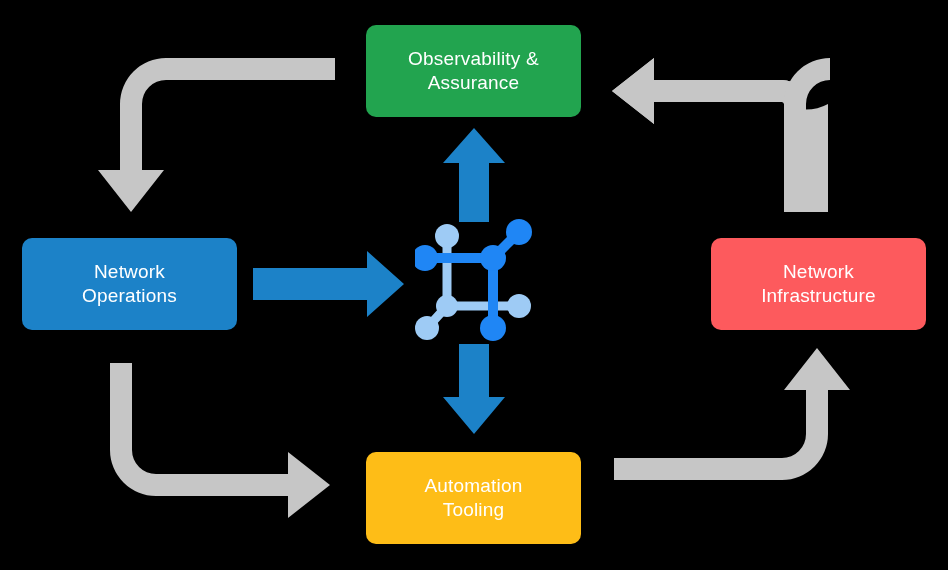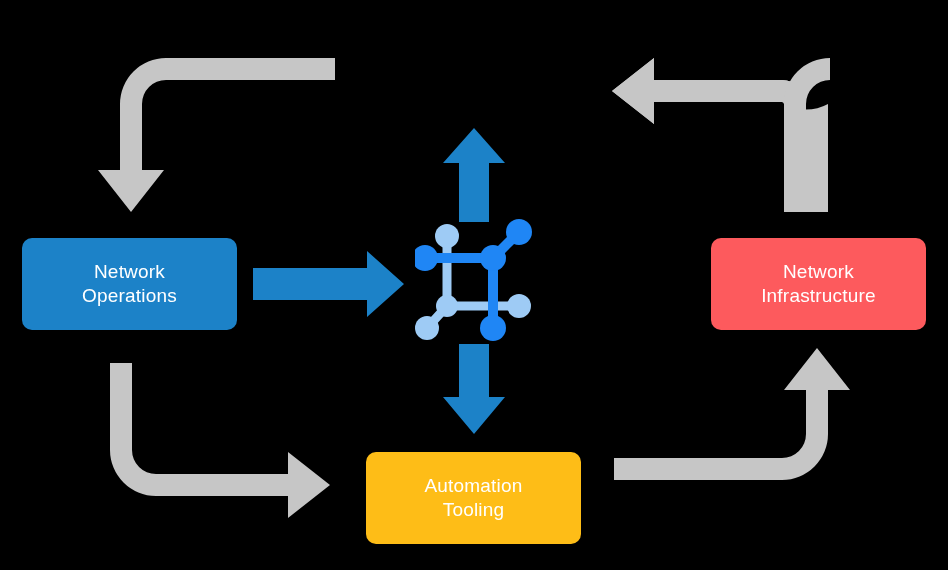--- a/index.html
+++ b/index.html
@@ -89,20 +89,22 @@
     <circle cx="32" cy="88" r="11" fill="#9ecbf5"></circle>
     <circle cx="104" cy="88" r="12" fill="#9ecbf5"></circle>
     <circle cx="12" cy="110" r="12" fill="#9ecbf5"></circle>
 
     <circle cx="10" cy="40" r="13" fill="#1f86f5"></circle>
     <circle cx="78" cy="40" r="13" fill="#1f86f5"></circle>
     <circle cx="104" cy="14" r="13" fill="#1f86f5"></circle>
     <circle cx="78" cy="110" r="13" fill="#1f86f5"></circle>
   </svg>
 
+  <div class="node-box" id="box-observability">Observability &amp;
+Assurance</div>
 
   <div class="node-box" id="box-operations">Network
 Operations</div>
 
   <div class="node-box" id="box-infrastructure">Network
 Infrastructure</div>
 
   <div class="node-box" id="box-automation">Automation
 Tooling</div>
 

